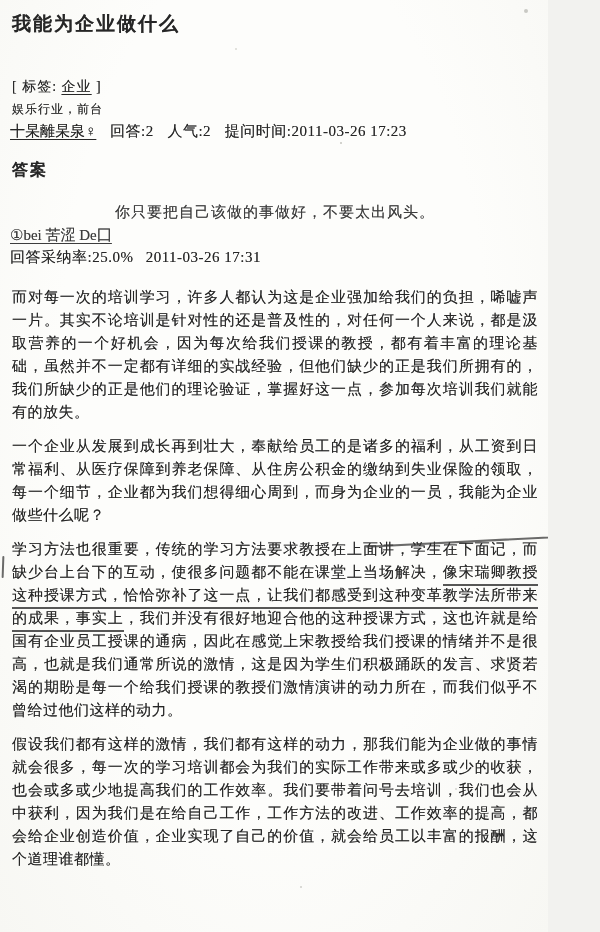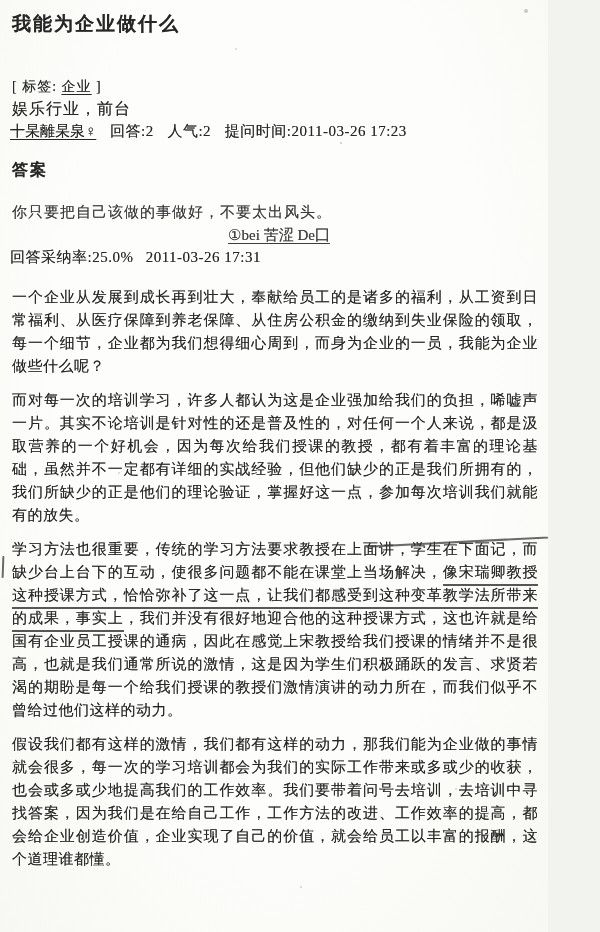--- a/index.html
+++ b/index.html
@@ -17,38 +17,38 @@
     overflow:hidden;
   }
   .ink{ text-shadow:0 0 .5px rgba(30,30,30,.55); }
 
   .title{
     margin:14px 0 0 12px;
     font-size:19px;line-height:20px;
     font-weight:bold;letter-spacing:2px;
   }
   .tag-line{ margin:42px 0 0 12px; font-size:14px; line-height:22px; letter-spacing:1px;}
-  .category{ margin:0 0 0 12px; font-size:16px; line-height:22px; letter-spacing:1px;}
+  .category{ margin:0 0 0 12px; font-size:12px; line-height:22px; letter-spacing:1px;}
   .asker-row{ margin:0 0 17px 10px; font-size:15px; line-height:22px;}
   .meta-item{ margin-left:10px; letter-spacing:.5px;}
 
   .doclink{
     color:inherit;
     text-decoration:underline;
     text-underline-offset:3px;
     cursor:pointer;
   }
 
   .answers-heading{
     margin:18px 0 0 12px;
     font-size:16px;line-height:20px;font-weight:bold;letter-spacing:2px;
   }
 
-  .summary{ margin:21px 10px 0 12px; font-size:15px; line-height:22px; color:#3d3d3d; letter-spacing:1px;}
-  .answerer-line{ margin:1px 0 0 10px; font-size:15px; line-height:22px; color:#3d3d3d;text-align:center;}
+  .summary{ margin:21px 10px 0 12px; font-size:15px; line-height:22px; color:#3d3d3d; letter-spacing:1px;text-align:center;}
+  .answerer-line{ margin:1px 0 0 10px; font-size:15px; line-height:22px; color:#3d3d3d;}
   .accept-line{ margin:0 0 0 10px; font-size:15px; line-height:22px; letter-spacing:.5px;}
   .accept-line .sep{ display:inline-block; width:8px; }
 
   .body-text{ margin-top:18px; }
   .para{
     margin:0 10px 11px 12px;
     font-size:15px;line-height:23px;
     text-align:justify;
     word-break:break-all;
     letter-spacing:.5px;
@@ -111,22 +111,22 @@
     <div class="answerer-line">
       <span class="doclink">①bei 苦涩 De囗</span>
     </div>
 
     <div class="accept-line">
       <span>回答采纳率:25.0%</span><span class="sep"></span>
       <span>2011-03-26 17:31</span>
     </div>
 
     <div class="body-text">
+      <p class="para">而对每一次的培训学习，许多人都认为这是企业强加给我们的负担，唏嘘声一片。其实不论培训是针对性的还是普及性的，对任何一个人来说，都是汲取营养的一个好机会，因为每次给我们授课的教授，都有着丰富的理论基础，虽然并不一定都有详细的实战经验，但他们缺少的正是我们所拥有的，我们所缺少的正是他们的理论验证，掌握好这一点，参加每次培训我们就能有的放失。</p>
       <p class="para">一个企业从发展到成长再到壮大，奉献给员工的是诸多的福利，从工资到日常福利、从医疗保障到养老保障、从住房公积金的缴纳到失业保险的领取，每一个细节，企业都为我们想得细心周到，而身为企业的一员，我能为企业做些什么呢？</p>
-      <p class="para">而对每一次的培训学习，许多人都认为这是企业强加给我们的负担，唏嘘声一片。其实不论培训是针对性的还是普及性的，对任何一个人来说，都是汲取营养的一个好机会，因为每次给我们授课的教授，都有着丰富的理论基础，虽然并不一定都有详细的实战经验，但他们缺少的正是我们所拥有的，我们所缺少的正是他们的理论验证，掌握好这一点，参加每次培训我们就能有的放失。</p>
       <p class="para"><span>学习方法也很重要，传统的学习方法要求教授在上面讲，学生在下面记，而缺少台上台下的互动，使很多问题都不能在课堂上当场解决，</span><span class="pen-underline">像宋瑞卿教授这种授课方式，恰恰弥补了这一点，让我们都感受到这种变革教学法所带来的成果，事实上</span><span>，我们并没有很好地迎合他的这种授课方式，这也许就是给国有企业员工授课的通病，因此在感觉上宋教授给我们授课的情绪并不是很高，也就是我们通常所说的激情，这是因为学生们积极踊跃的发言、求贤若渴的期盼是每一个给我们授课的教授们激情演讲的动力所在，而我们似乎不曾给过他们这样的动力。</span></p>
-      <p class="para">假设我们都有这样的激情，我们都有这样的动力，那我们能为企业做的事情就会很多，每一次的学习培训都会为我们的实际工作带来或多或少的收获，也会或多或少地提高我们的工作效率。我们要带着问号去培训，去培训中寻找答案，因为我们是在给自己工作，工作方法的改进、工作效率的提高，都会给企业创造价值，企业实现了自己的价值，就会给员工以丰富的报酬，这个道理谁都懂。</p>
+      <p class="para">假设我们都有这样的激情，我们都有这样的动力，那我们能为企业做的事情就会很多，每一次的学习培训都会为我们的实际工作带来或多或少的收获，也会或多或少地提高我们的工作效率。我们要带着问号去培训，我们也会从中获利，因为我们是在给自己工作，工作方法的改进、工作效率的提高，都会给企业创造价值，企业实现了自己的价值，就会给员工以丰富的报酬，这个道理谁都懂。</p>
     </div>
   </div>
 
   <div class="pen-stroke stroke-a"></div>
   <div class="pen-stroke stroke-b"></div>
 </div>
 
 </body></html>

